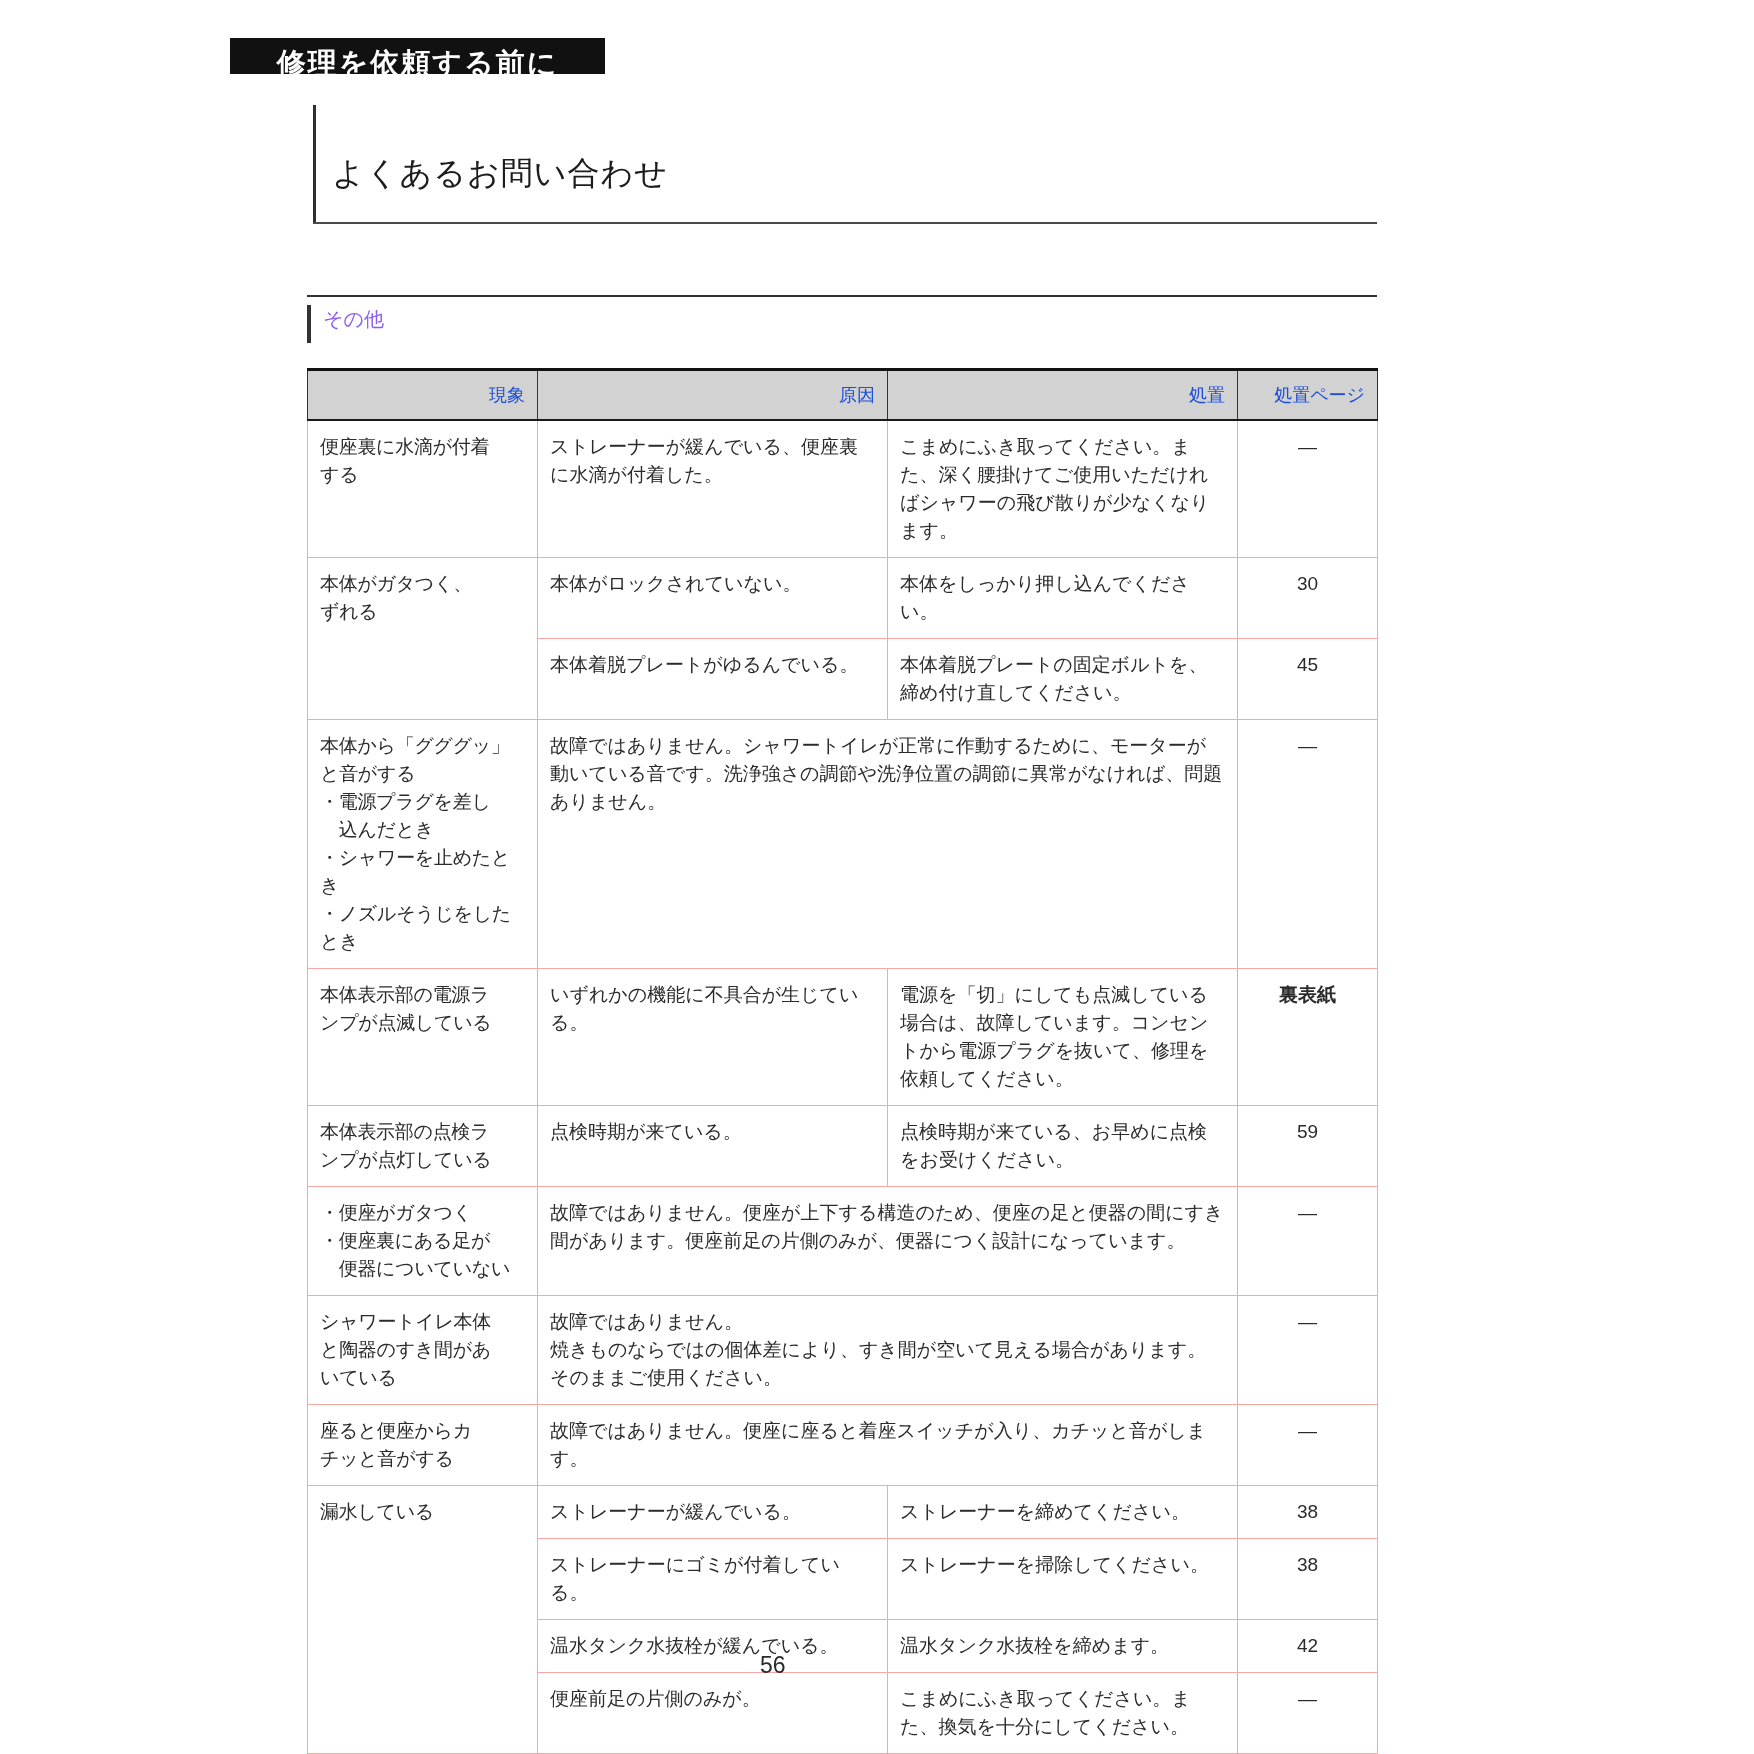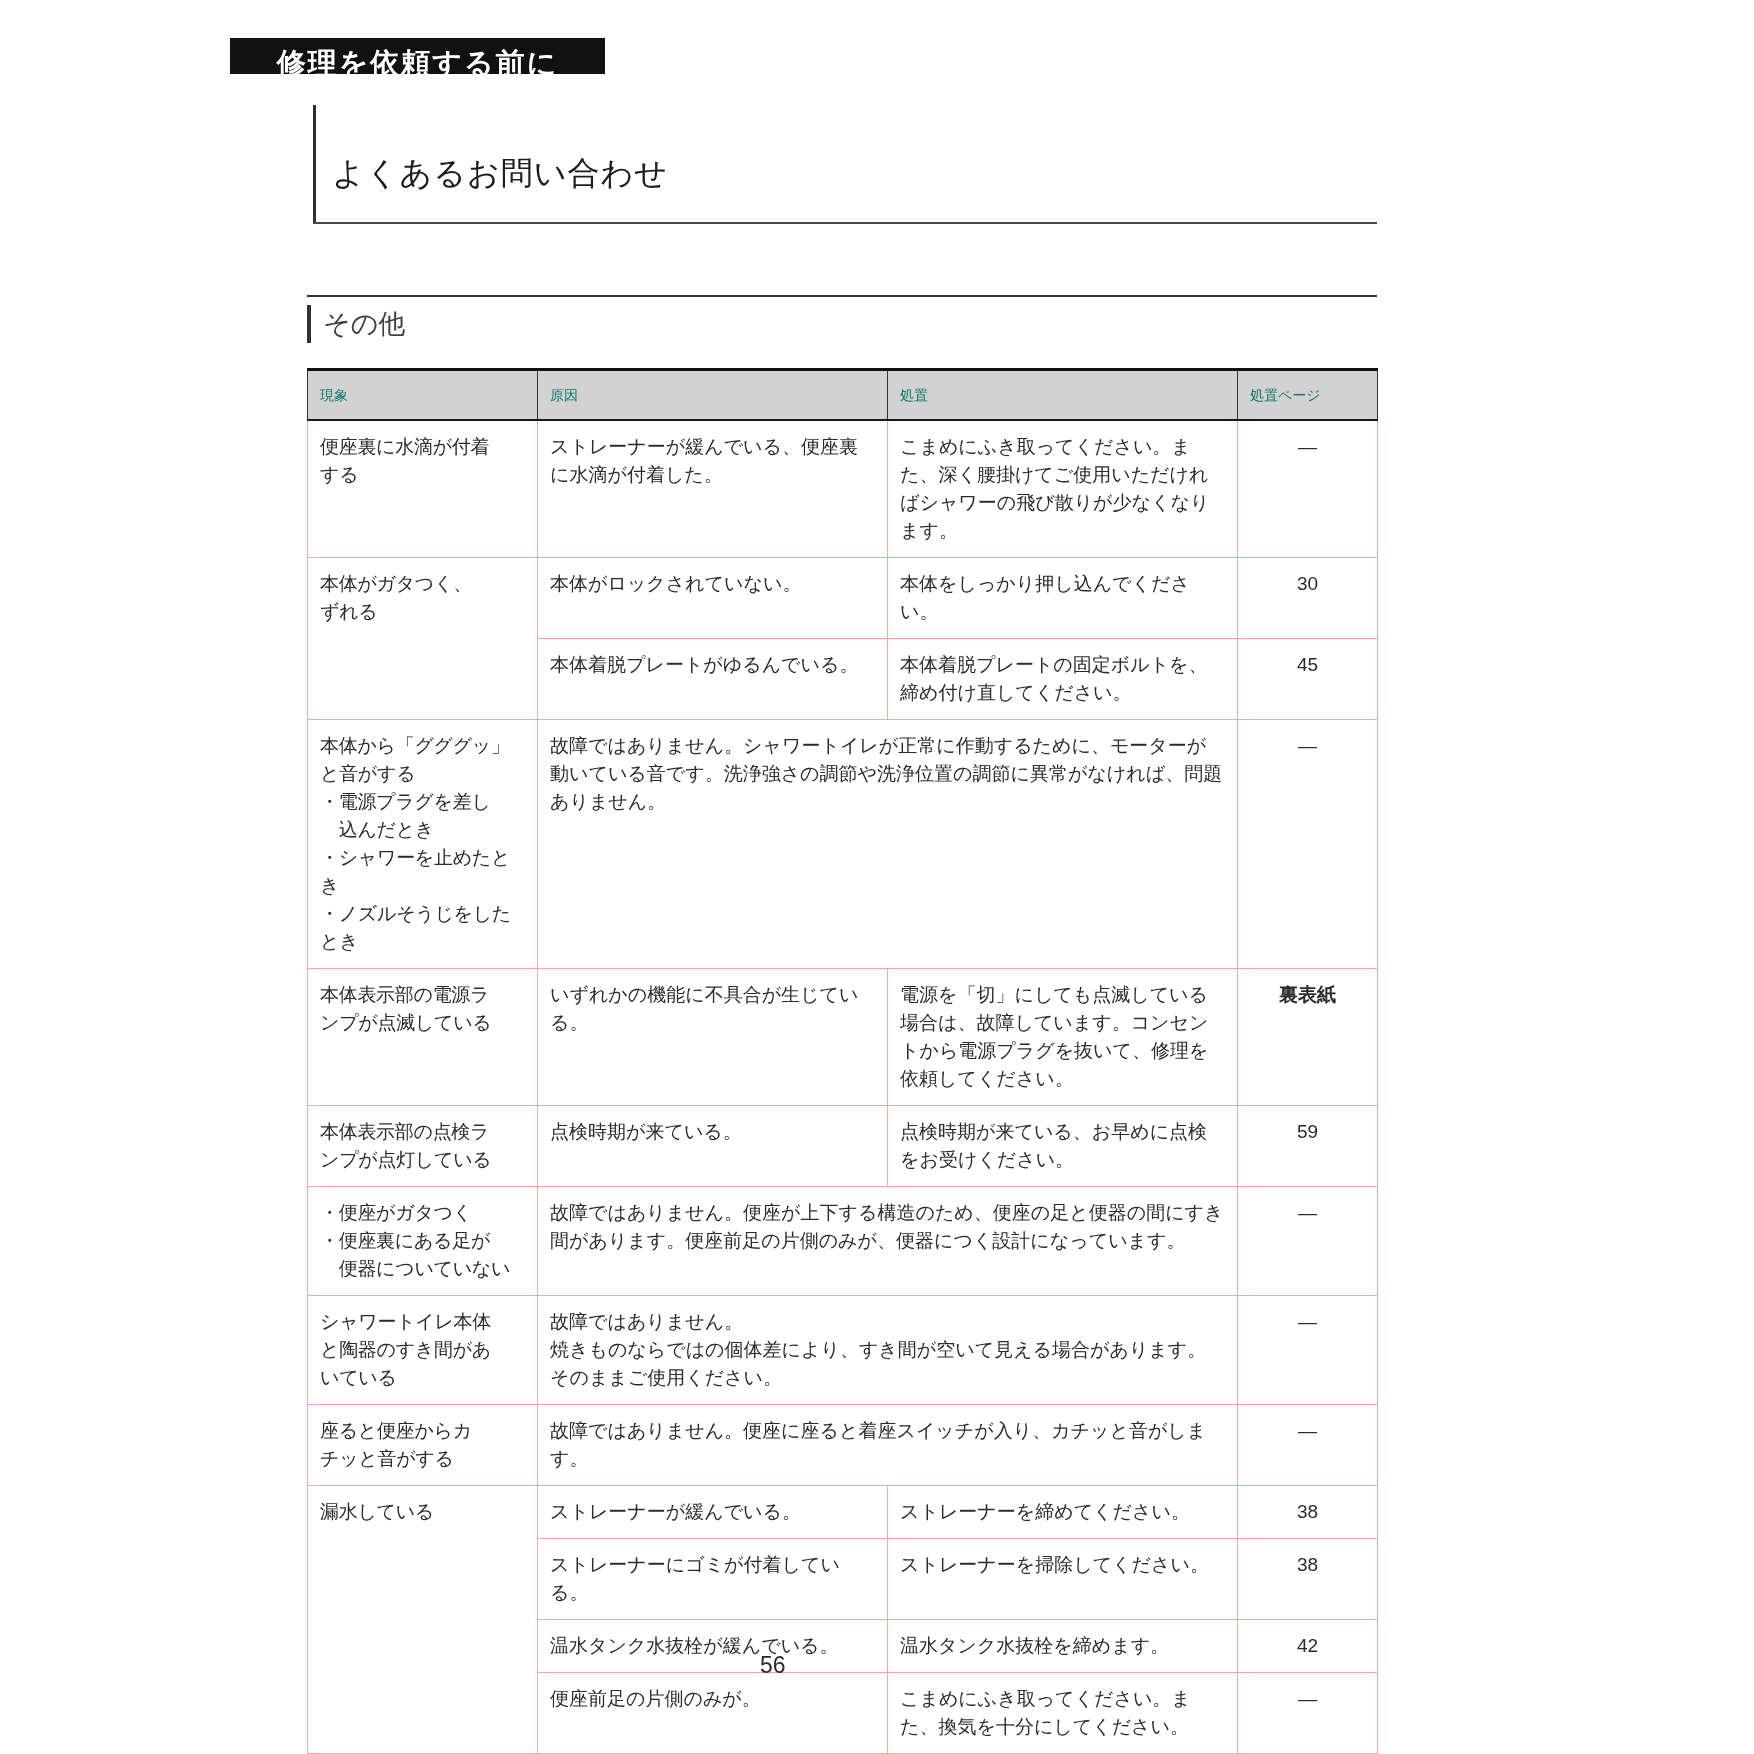--- a/index.html
+++ b/index.html
@@ -54,41 +54,41 @@
   .section-bar{
     position:absolute;
     left:307px; top:305px;
     width:4px; height:38px;
     background:#333333;
   }
   .section-title{
     position:absolute;
     left:323px; top:306px;
     margin:0;
-    font-size:27px;
+    font-size:20px;
     font-weight:400;
-    color:#404040;
+    color:#8b5cf6;
   }
   table.faq{
     position:absolute;
     left:307px; top:368px;
     width:1070px;
     border-collapse:collapse;
     table-layout:fixed;
     font-size:19px;
     line-height:28px;
     border:1px solid #333333;
     border-top:3px solid #111111;
   }
   table.faq th{
     background:var(--header-bg,#d2d2d2);
     font-weight:400;
-    font-size:14px;
-    color:#0f766e;
-    text-align:left;
+    font-size:18px;
+    color:#1d4ed8;
+    text-align:right;
     padding:10px 12px;
     border:1px solid #333333;
     border-top:none;
     border-bottom:2px solid #1a1a1a;
   }
   table.faq td{
     border:1px solid #fca5a5;
     padding:12px 12px;
     vertical-align:top;
     white-space:pre-line;

